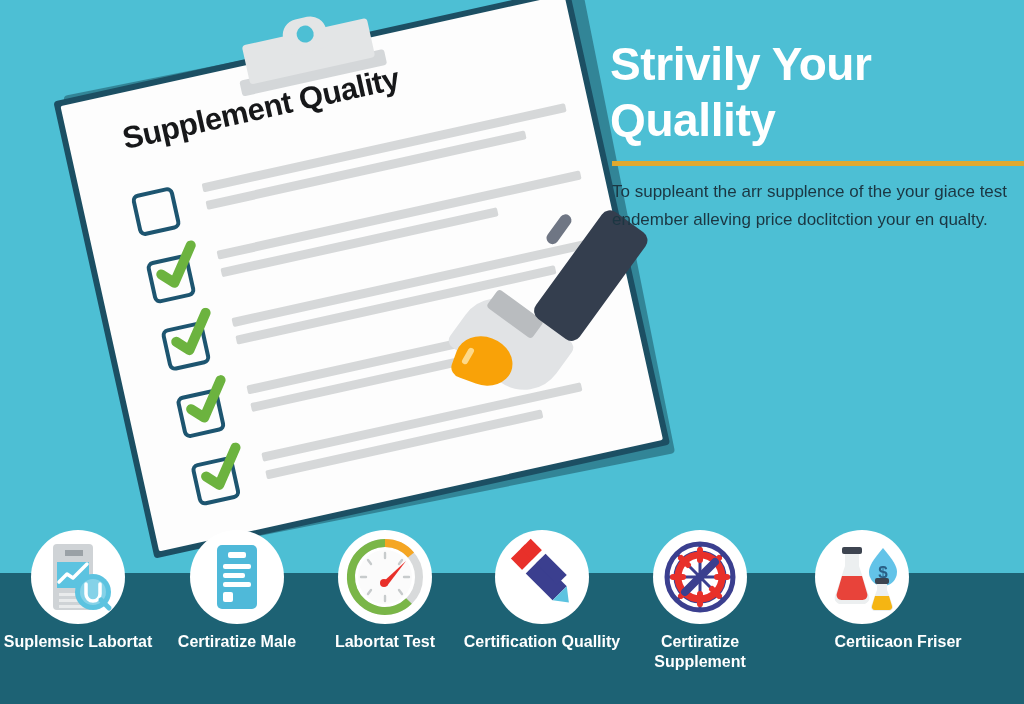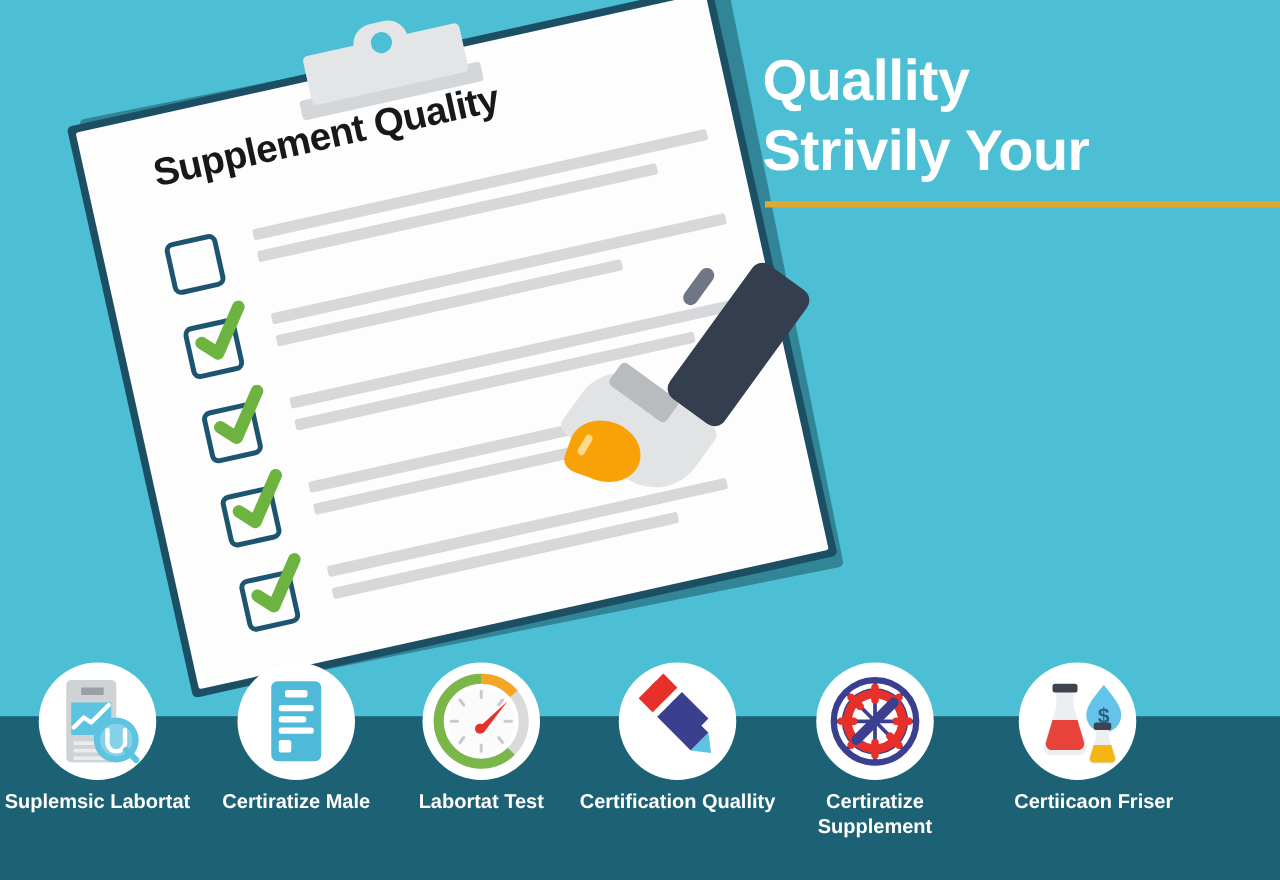--- a/index.html
+++ b/index.html
@@ -330,24 +330,25 @@
   <div class="pen">
     <div class="pen-cone"></div>
     <div class="pen-drop"></div>
     <div class="pen-drop-gloss"></div>
     <div class="pen-band"></div>
     <div class="pen-body"></div>
     <div class="pen-gloss"></div>
   </div>
 
   <div class="headline">
+    <div>Strivily Your</div>
     <div>Quallity</div>
-    <div>Strivily Your</div>
   </div>
   <div class="divider"></div>
+  <div class="body-copy">To suppleant the arr supplence of the your giace test endember alleving price doclitction your en qualty.</div>
 
   <div class="badge" style="left:31px;">
     <svg class="badge-inner" viewBox="0 0 94 94">
       <rect x="22" y="14" width="40" height="66" rx="4" fill="#cfd3d6"></rect>
       <rect x="26" y="32" width="32" height="26" fill="#5cc3e0"></rect>
       <polyline points="28,52 36,44 42,48 56,34" fill="none" stroke="#ffffff" stroke-width="3.5" stroke-linecap="round" stroke-linejoin="round"></polyline>
       <rect x="28" y="63" width="28" height="3" fill="#e9ebec"></rect>
       <rect x="28" y="69" width="24" height="3" fill="#e9ebec"></rect>
       <rect x="28" y="75" width="28" height="3" fill="#e9ebec"></rect>
       <rect x="34" y="20" width="18" height="6" fill="#9aa1a6"></rect>
@@ -441,15 +442,15 @@
       <path d="M30 22 L30 36 L20 66 a6 6 0 0 0 6 8 L48 74 a6 6 0 0 0 6 -8 L44 36 L44 22 Z" fill="#eceff0"></path>
       <path d="M27 46 L22 63 a5 5 0 0 0 5 7 L47 70 a5 5 0 0 0 5 -7 L47 46 Z" fill="#e8433a"></path>
       <rect x="27" y="17" width="20" height="7" rx="2" fill="#3d4450"></rect>
       <path d="M68 18 C78 30 82 36 82 42 a14 14 0 0 1 -28 0 c0 -6 4 -12 14 -24 Z" fill="#63c3e8"></path>
       <text x="68" y="48" font-family="Liberation Sans, sans-serif" font-size="17" font-weight="bold" fill="#2a5f86" text-anchor="middle">$</text>
       <path d="M62 52 L62 60 L56 76 a4 4 0 0 0 4 5 L74 81 a4 4 0 0 0 4 -5 L72 60 L72 52 Z" fill="#eceff0"></path>
       <path d="M60 66 L57 76 a3 3 0 0 0 3 4 L74 80 a3 3 0 0 0 3 -4 L74 66 Z" fill="#f5b513"></path>
       <rect x="60" y="48" width="14" height="6" rx="2" fill="#3d4450"></rect>
     </svg>
   </div>
-  <div class="badge-label" style="left:790px;">Certiicaon Friser</div>
+  <div class="badge-label" style="left:813px;">Certiicaon Friser</div>
 
 </div>
 
 </body></html>

